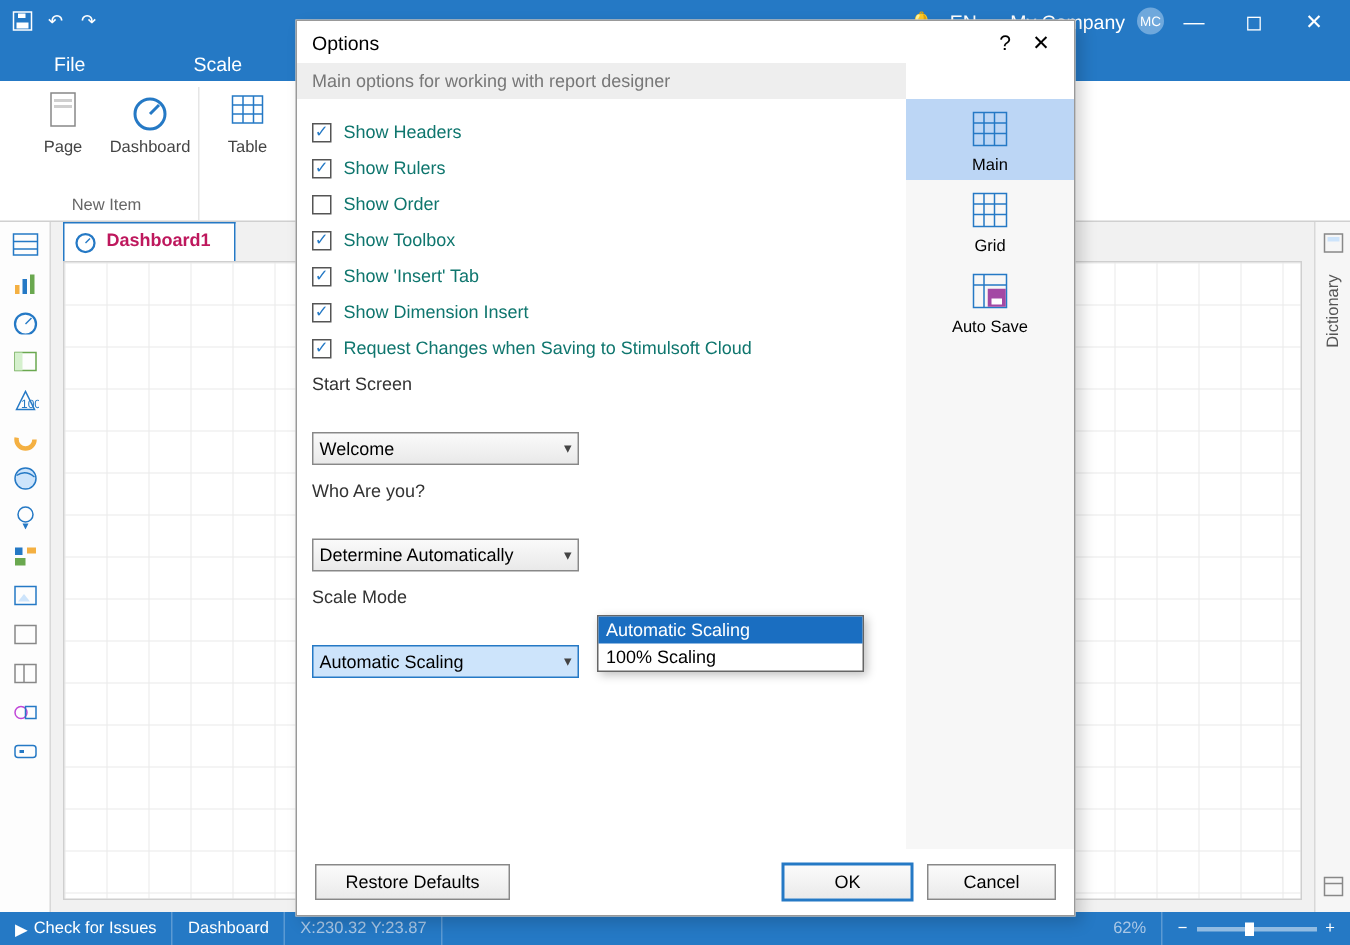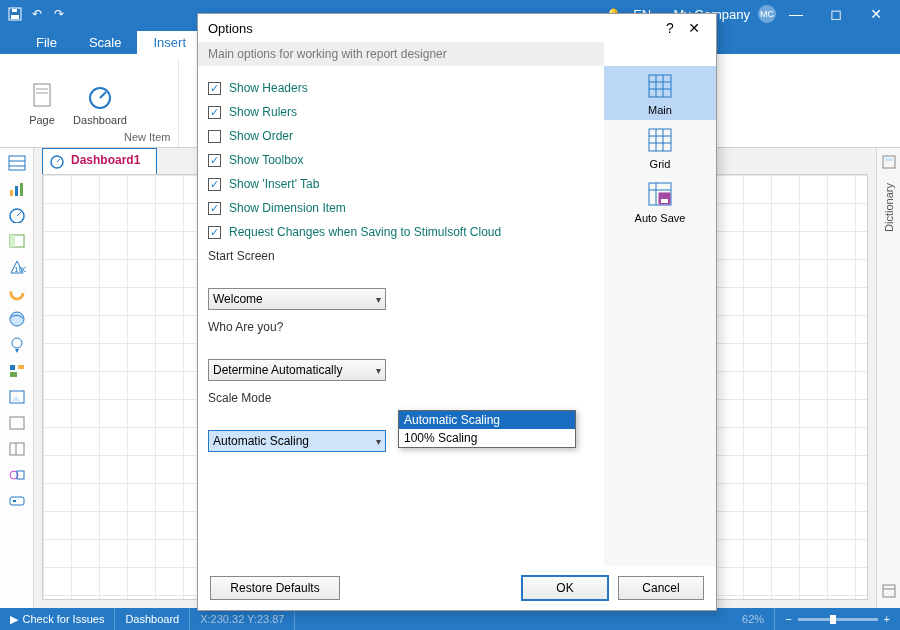--- a/index.html
+++ b/index.html
@@ -8,27 +8,27 @@
   
   .titlebar { height: 28px; background: #2579c5; display: flex; align-items: center; color: #fff; padding: 0 4px; }
   .titlebar .qa-icon { width: 22px; height: 22px; display: flex; align-items: center; justify-content: center; cursor: pointer; }
   .titlebar .gap { flex: 1; }
   .titlebar .win-btn { width: 40px; height: 28px; display: flex; align-items: center; justify-content: center; font-size: 14px; cursor: pointer; }
   .titlebar .lang { padding: 0 8px; font-size: 13px; }
   .titlebar .company { padding: 0 6px; font-size: 13px; }
   .titlebar .avatar { width: 18px; height: 18px; border-radius: 50%; background: #6fa8dc; font-size: 9px; display: flex; align-items: center; justify-content: center; margin-left: 2px; }
 
   
-  .ribbon-tabs { height: 26px; background: #2579c5; display: flex; align-items: flex-end; padding-left: 20px; color: #fff; }
+  .ribbon-tabs { height: 26px; background: #2579c5; display: flex; align-items: flex-end; padding-left: 20px; color: #fff; gap: 40px; }
   .ribbon-tabs .rtab { padding: 4px 16px; cursor: pointer; font-size: 13px; }
   .ribbon-tabs .rtab.active { background: #fff; color: #2579c5; }
 
   
   .ribbon { height: 94px; background: #fff; border-bottom: 1px solid #d0d0d0; display: flex; padding: 4px 10px 0 10px; }
-  .ribbon-group { display: flex; flex-direction: row; align-items: center; padding: 0 8px; border-right: 1px solid #e6e6e6; }
+  .ribbon-group { display: flex; flex-direction: column; align-items: center; padding: 0 8px; border-right: 1px solid #e6e6e6; }
   .ribbon-group:last-child { border-right: none; }
   .ribbon-items { display: flex; gap: 10px; }
   .ribbon-item { display: flex; flex-direction: column; align-items: center; width: 48px; cursor: pointer; font-size: 11px; color: #444; }
   .ribbon-item .ricon { width: 32px; height: 32px; margin-bottom: 2px; }
   .ribbon-group-label { font-size: 11px; color: #666; margin-top: auto; padding: 3px 0 4px; }
 
   
   .workspace { position: absolute; top: 148px; bottom: 22px; left: 0; right: 0; display: flex; }
   .left-toolbox { width: 34px; background: #fdfdfd; border-right: 1px solid #d8d8d8; display: flex; flex-direction: column; align-items: center; gap: 4px; padding-top: 4px; }
   .tbx { width: 24px; height: 22px; display: flex; align-items: center; justify-content: center; cursor: pointer; }
@@ -327,21 +327,21 @@
       <div class="chk-row">
           <span class="chkbox checked"></span>
           <span>Show Toolbox</span>
         </div>
       <div class="chk-row">
           <span class="chkbox checked"></span>
           <span>Show 'Insert' Tab</span>
         </div>
       <div class="chk-row">
           <span class="chkbox checked"></span>
-          <span>Show Dimension Item</span>
+          <span>Show Dimension Insert</span>
         </div>
       <div class="chk-row">
           <span class="chkbox checked"></span>
           <span>Request Changes when Saving to Stimulsoft Cloud</span>
         </div>
 
       <div class="opt-row">
         <span class="lbl">Start Screen</span>
         <div class="combo">
             <span>Welcome</span>

